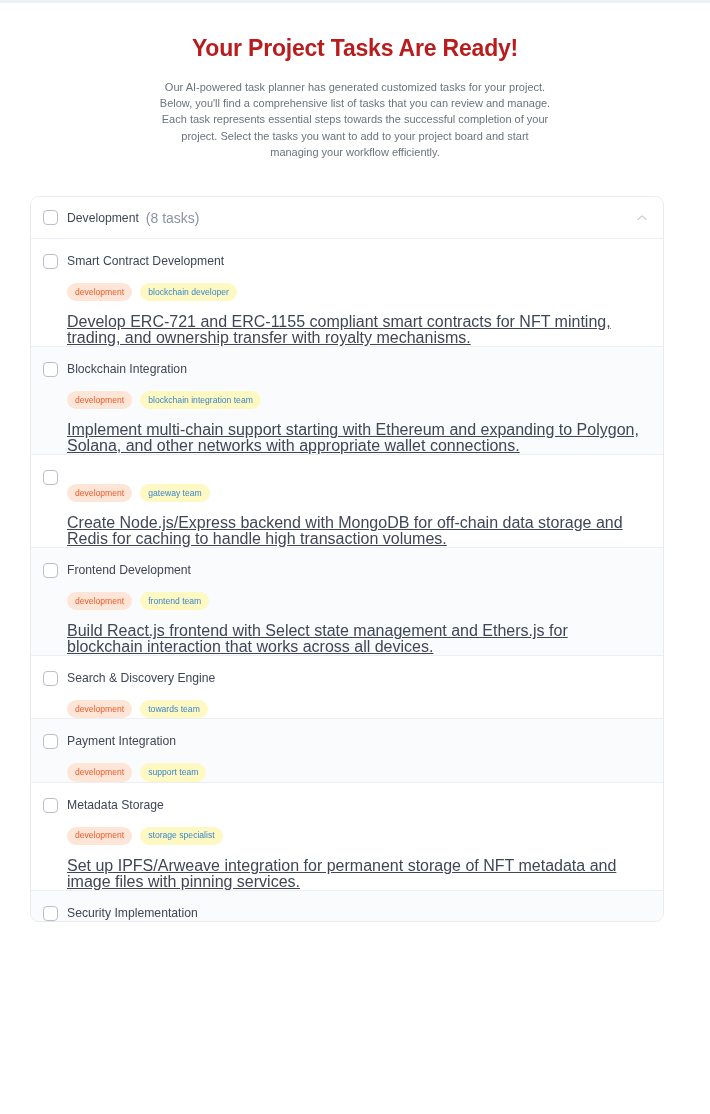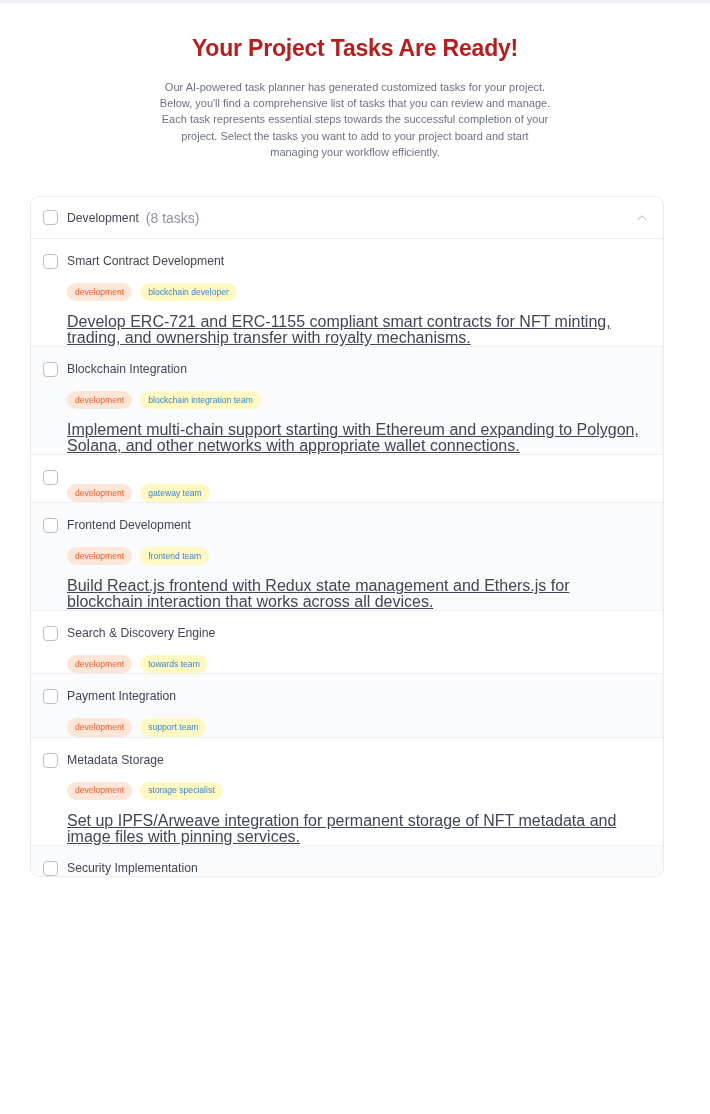--- a/index.html
+++ b/index.html
@@ -199,32 +199,33 @@
     </div>
   </div>
 
   <div class="task">
     <div class="cbox"></div>
     <div class="task-body">
       <div class="tags">
         <span class="tag tag-category">development</span>
         <span class="tag tag-role">gateway team</span>
       </div>
+      <div class="task-desc">Create Node.js/Express backend with MongoDB for off-chain data storage and Redis for caching to handle high transaction volumes.</div>
     </div>
   </div>
 
   <div class="task alt">
     <div class="cbox"></div>
     <div class="task-body">
       <div class="task-name">Frontend Development</div>
       <div class="tags">
         <span class="tag tag-category">development</span>
         <span class="tag tag-role">frontend team</span>
       </div>
-      <div class="task-desc">Build React.js frontend with Redux state management and Ethers.js for blockchain interaction that works across all devices.</div>
+      <div class="task-desc">Build React.js frontend with Select state management and Ethers.js for blockchain interaction that works across all devices.</div>
     </div>
   </div>
 
   <div class="task">
     <div class="cbox"></div>
     <div class="task-body">
       <div class="task-name">Search &amp; Discovery Engine</div>
       <div class="tags">
         <span class="tag tag-category">development</span>
         <span class="tag tag-role">towards team</span>

